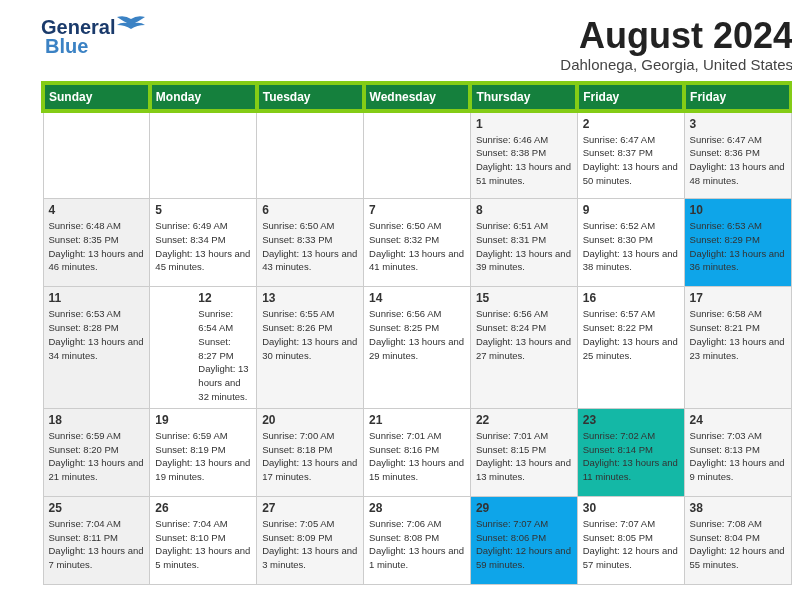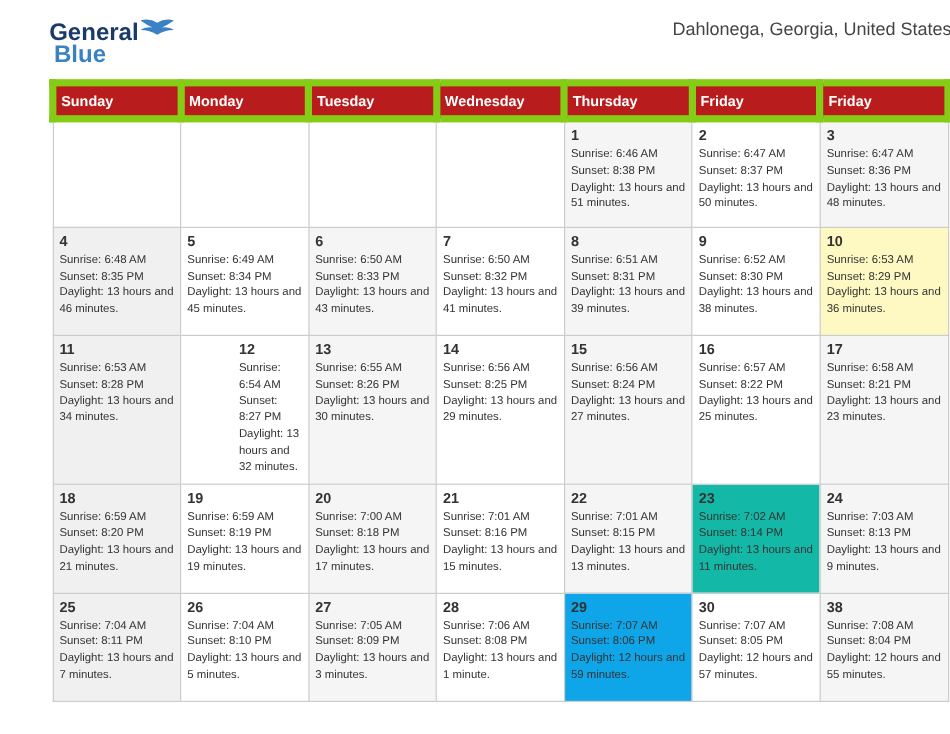--- a/index.html
+++ b/index.html
@@ -43,27 +43,27 @@
       color: #444;
     }
     .calendar {
       flex: 1;
       border: 1px solid #ccc;
       border-collapse: collapse;
       width: 100%;
       table-layout: fixed;
     }
     .calendar thead tr th {
-      background-color: #b91c1c;
+      background-color: #15803d;
       color: #fff;
       font-size: 12px;
       font-weight: bold;
       padding: 5px 4px;
       text-align: left;
-      border: 6px solid #84cc16;
+      border: 4px solid #84cc16;
     }
     .calendar tbody tr td {
       border: 1px solid #ccc;
       vertical-align: top;
       padding: 4px 5px;
       font-size: 10px;
       color: #333;
       background: #fff;
       height: 88px;
     }
@@ -93,20 +93,21 @@
     <div class="logo">
       <div style="display:flex; align-items:center;">
         <span style="font-size:20px; font-weight:bold; color:#1a3a6b;">General</span>
         <svg width="28" height="22" viewBox="0 0 28 22" style="margin-left:2px; margin-top:-4px;">
           <path d="M14 4 Q20 0 28 2 Q22 6 18 8 Q24 7 28 10 Q20 10 14 14 Q8 10 0 10 Q4 7 10 8 Q6 6 0 2 Q8 0 14 4Z" fill="#3b82c4"></path>
         </svg>
       </div>
       <span style="font-size:20px; font-weight:bold; color:#3b82c4; margin-top:-4px; margin-left:4px;">Blue</span>
     </div>
     <div class="title-area">
+      <div class="month-title">August 2024</div>
       <div class="location">Dahlonega, Georgia, United States</div>
     </div>
   </div>
 
   <table class="calendar">
     <thead>
       <tr>
       <th>Sunday</th>
           <th>Monday</th>
           <th>Tuesday</th>
@@ -153,21 +154,21 @@
             <div class="day-info">Sunrise: 6:50 AM<br>Sunset: 8:32 PM<br>Daylight: 13 hours and 41 minutes.</div>
           </td>
           <td style="background: rgb(245, 245, 245);">
             <span class="day-number">8</span>
             <div class="day-info">Sunrise: 6:51 AM<br>Sunset: 8:31 PM<br>Daylight: 13 hours and 39 minutes.</div>
           </td>
           <td style="background: rgb(255, 255, 255);">
             <span class="day-number">9</span>
             <div class="day-info">Sunrise: 6:52 AM<br>Sunset: 8:30 PM<br>Daylight: 13 hours and 38 minutes.</div>
           </td>
-          <td style="background: #fef9c3;">
+          <td style="background: #0ea5e9;">
             <span class="day-number">10</span>
             <div class="day-info">Sunrise: 6:53 AM<br>Sunset: 8:29 PM<br>Daylight: 13 hours and 36 minutes.</div>
           </td>
         </tr>
         <tr>
           <td style="background: rgb(240, 240, 240);">
             <span class="day-number">11</span>
             <div class="day-info">Sunrise: 6:53 AM<br>Sunset: 8:28 PM<br>Daylight: 13 hours and 34 minutes.</div>
           </td>
           <td style="background: rgb(255, 255, 255); padding-left: 48px;">

